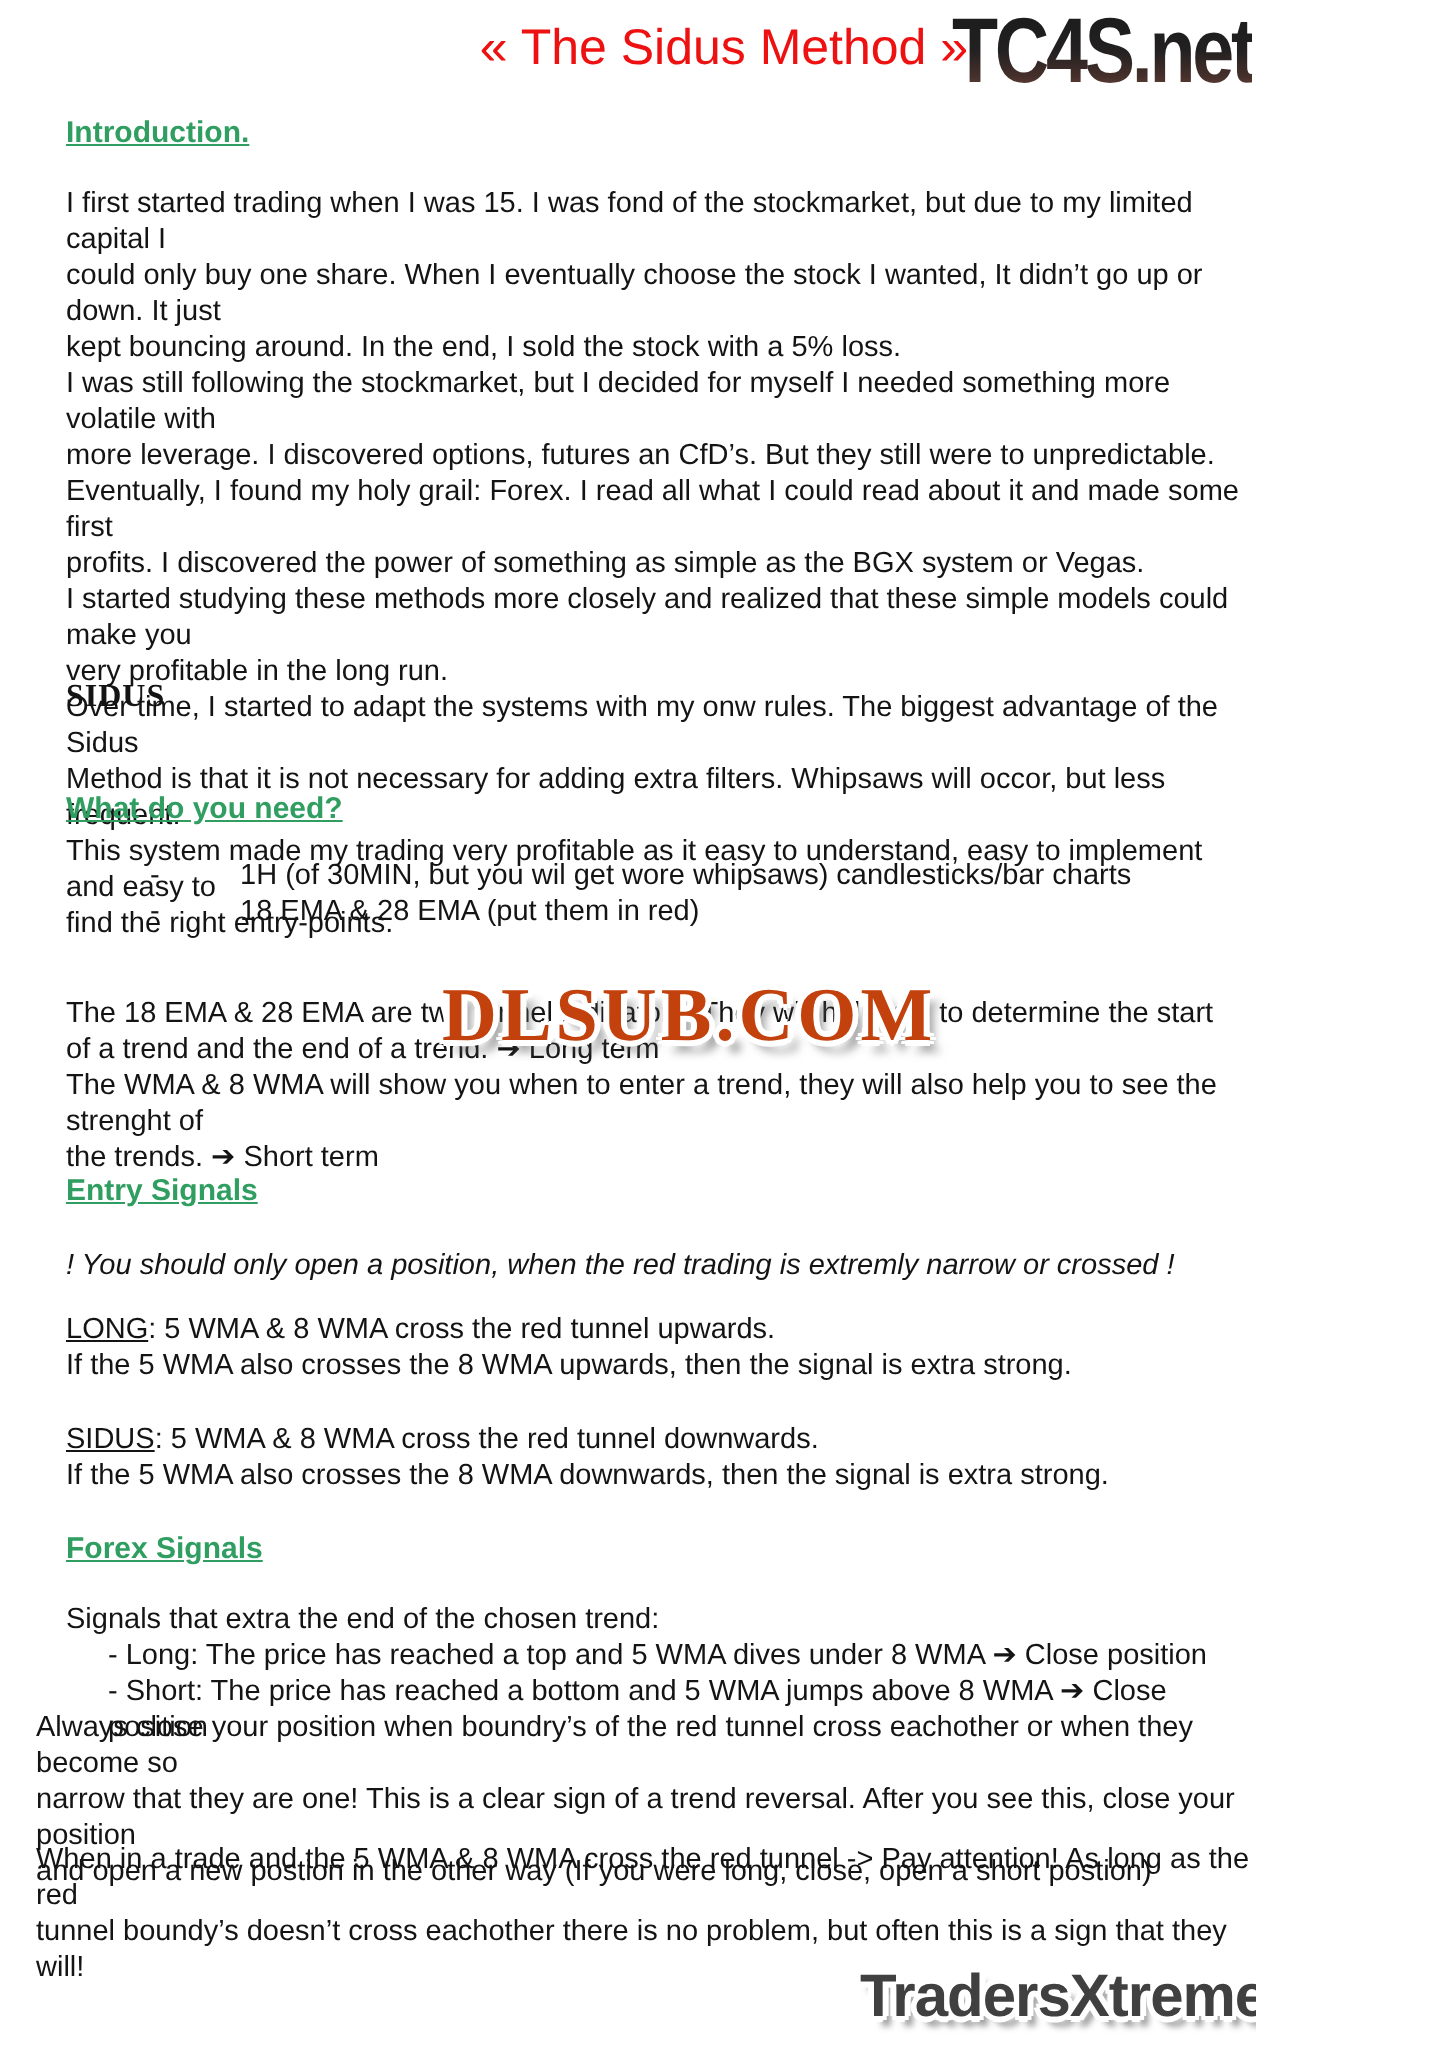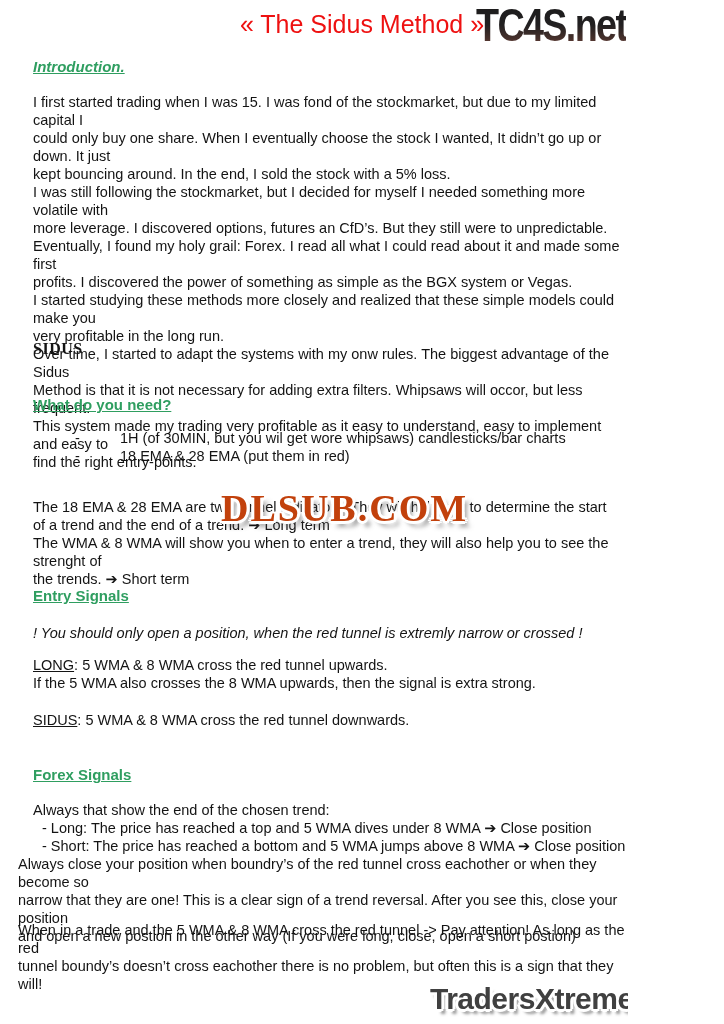--- a/index.html
+++ b/index.html
@@ -29,21 +29,21 @@
   .sidus {
     position:absolute; left:33px; top:340px;
     font-family:"Liberation Serif", serif; font-weight:bold; font-size:16px;
     letter-spacing:.5px;
   }
   .list-row { position:absolute; left:75px; right:4px; }
   .list-row .dash { display:inline-block; width:45px; }
   .warning { position:absolute; left:33px; font-style:italic; }
   .sig-line { position:absolute; left:33px; }
   .sig-label { text-decoration:underline; }
-  .exit-sub { position:absolute; left:42px; }
+  .exit-sub { position:absolute; left:54px; }
   .wide-block { position:absolute; left:18px; right:2px; }
 
   .wm-dlsub {
     position:absolute; left:221px; top:488px;
     font-family:"Liberation Serif", serif; font-weight:bold;
     font-size:38px; line-height:40px; letter-spacing:2px;
     color:#c2410c;
     text-shadow:
       -2px -2px 0 #ffffff, 2px -2px 0 #ffffff, -2px 2px 0 #ffffff, 2px 2px 0 #ffffff,
       -3px 0 0 #ffffff, 3px 0 0 #ffffff, 0 -3px 0 #ffffff, 0 3px 0 #ffffff,
@@ -60,21 +60,21 @@
   }
 </style>
 </head>
 <body>
 
 <div class="page">
 
   <div class="doc-title">« The Sidus Method »</div>
   <div class="logo">TC4S.net</div>
 
-  <div class="h" style="top:58px;font-style:italic;">Introduction.</div>
+  <div class="h" style="top:58px;">Introduction.</div>
   <div class="body-block ml" style="top:93px;">I first started trading when I was 15. I was fond of the stockmarket, but due to my limited capital I
 could only buy one share. When I eventually choose the stock I wanted, It didn’t go up or down. It just
 kept bouncing around. In the end, I sold the stock with a 5% loss.
 I was still following the stockmarket, but I decided for myself I needed something more volatile with
 more leverage. I discovered options, futures an CfD’s. But they still were to unpredictable.
 Eventually, I found my holy grail: Forex. I read all what I could read about it and made some first
 profits. I discovered the power of something as simple as the BGX system or Vegas.
 I started studying these methods more closely and realized that these simple models could make you
 very profitable in the long run.
 Over time, I started to adapt the systems with my onw rules. The biggest advantage of the Sidus
@@ -94,33 +94,34 @@
   </div>
 
   <div class="body-block ml" style="top:498px;">The 18 EMA &amp; 28 EMA are two tunnel indicators. They will help you to determine the start
 of a trend and the end of a trend. ➔ Long term
 The WMA &amp; 8 WMA will show you when to enter a trend, they will also help you to see the strenght of
 the trends. ➔ Short term</div>
 
   <div class="wm-dlsub">DLSUB.COM</div>
 
   <div class="h" style="top:587px;">Entry Signals</div>
-  <div class="warning" style="top:624px;">! You should only open a position, when the red tunnel is extremly narrow or crossed !</div>
+  <div class="warning" style="top:624px;">! You should only open a position, when the red trading is extremly narrow or crossed !</div>
 
   <div class="sig-line" style="top:656px;">
     <span class="sig-label">LONG</span><span>: 5 WMA &amp; 8 WMA cross the red tunnel upwards.</span>
   </div>
   <div class="sig-line" style="top:674px;">If the 5 WMA also crosses the 8 WMA upwards, then the signal is extra strong.</div>
 
   <div class="sig-line" style="top:711px;">
     <span class="sig-label">SIDUS</span><span>: 5 WMA &amp; 8 WMA cross the red tunnel downwards.</span>
   </div>
+  <div class="sig-line" style="top:729px;">If the 5 WMA also crosses the 8 WMA downwards, then the signal is extra strong.</div>
 
   <div class="h" style="top:766px;">Forex Signals</div>
-  <div class="sig-line" style="top:801px;">Always that show the end of the chosen trend:</div>
+  <div class="sig-line" style="top:801px;">Signals that extra the end of the chosen trend:</div>
   <div class="exit-sub" style="top:819px;">- Long: The price has reached a top and 5 WMA dives under 8 WMA ➔ Close position</div>
   <div class="exit-sub" style="top:837px;">- Short: The price has reached a bottom and 5 WMA jumps above 8 WMA ➔ Close position</div>
   <div class="wide-block ml" style="top:855px;">Always close your position when boundry’s of the red tunnel cross eachother or when they become so
 narrow that they are one! This is a clear sign of a trend reversal. After you see this, close your position
 and open a new postion in the other way (If you were long, close, open a short postion)</div>
 
   <div class="wide-block ml" style="top:921px;">When in a trade and the 5 WMA &amp; 8 WMA cross the red tunnel -&gt; Pay attention! As long as the red
 tunnel boundy’s doesn’t cross eachother there is no problem, but often this is a sign that they will!</div>
 
   <div class="wm-traders">TradersXtreme.com</div>

